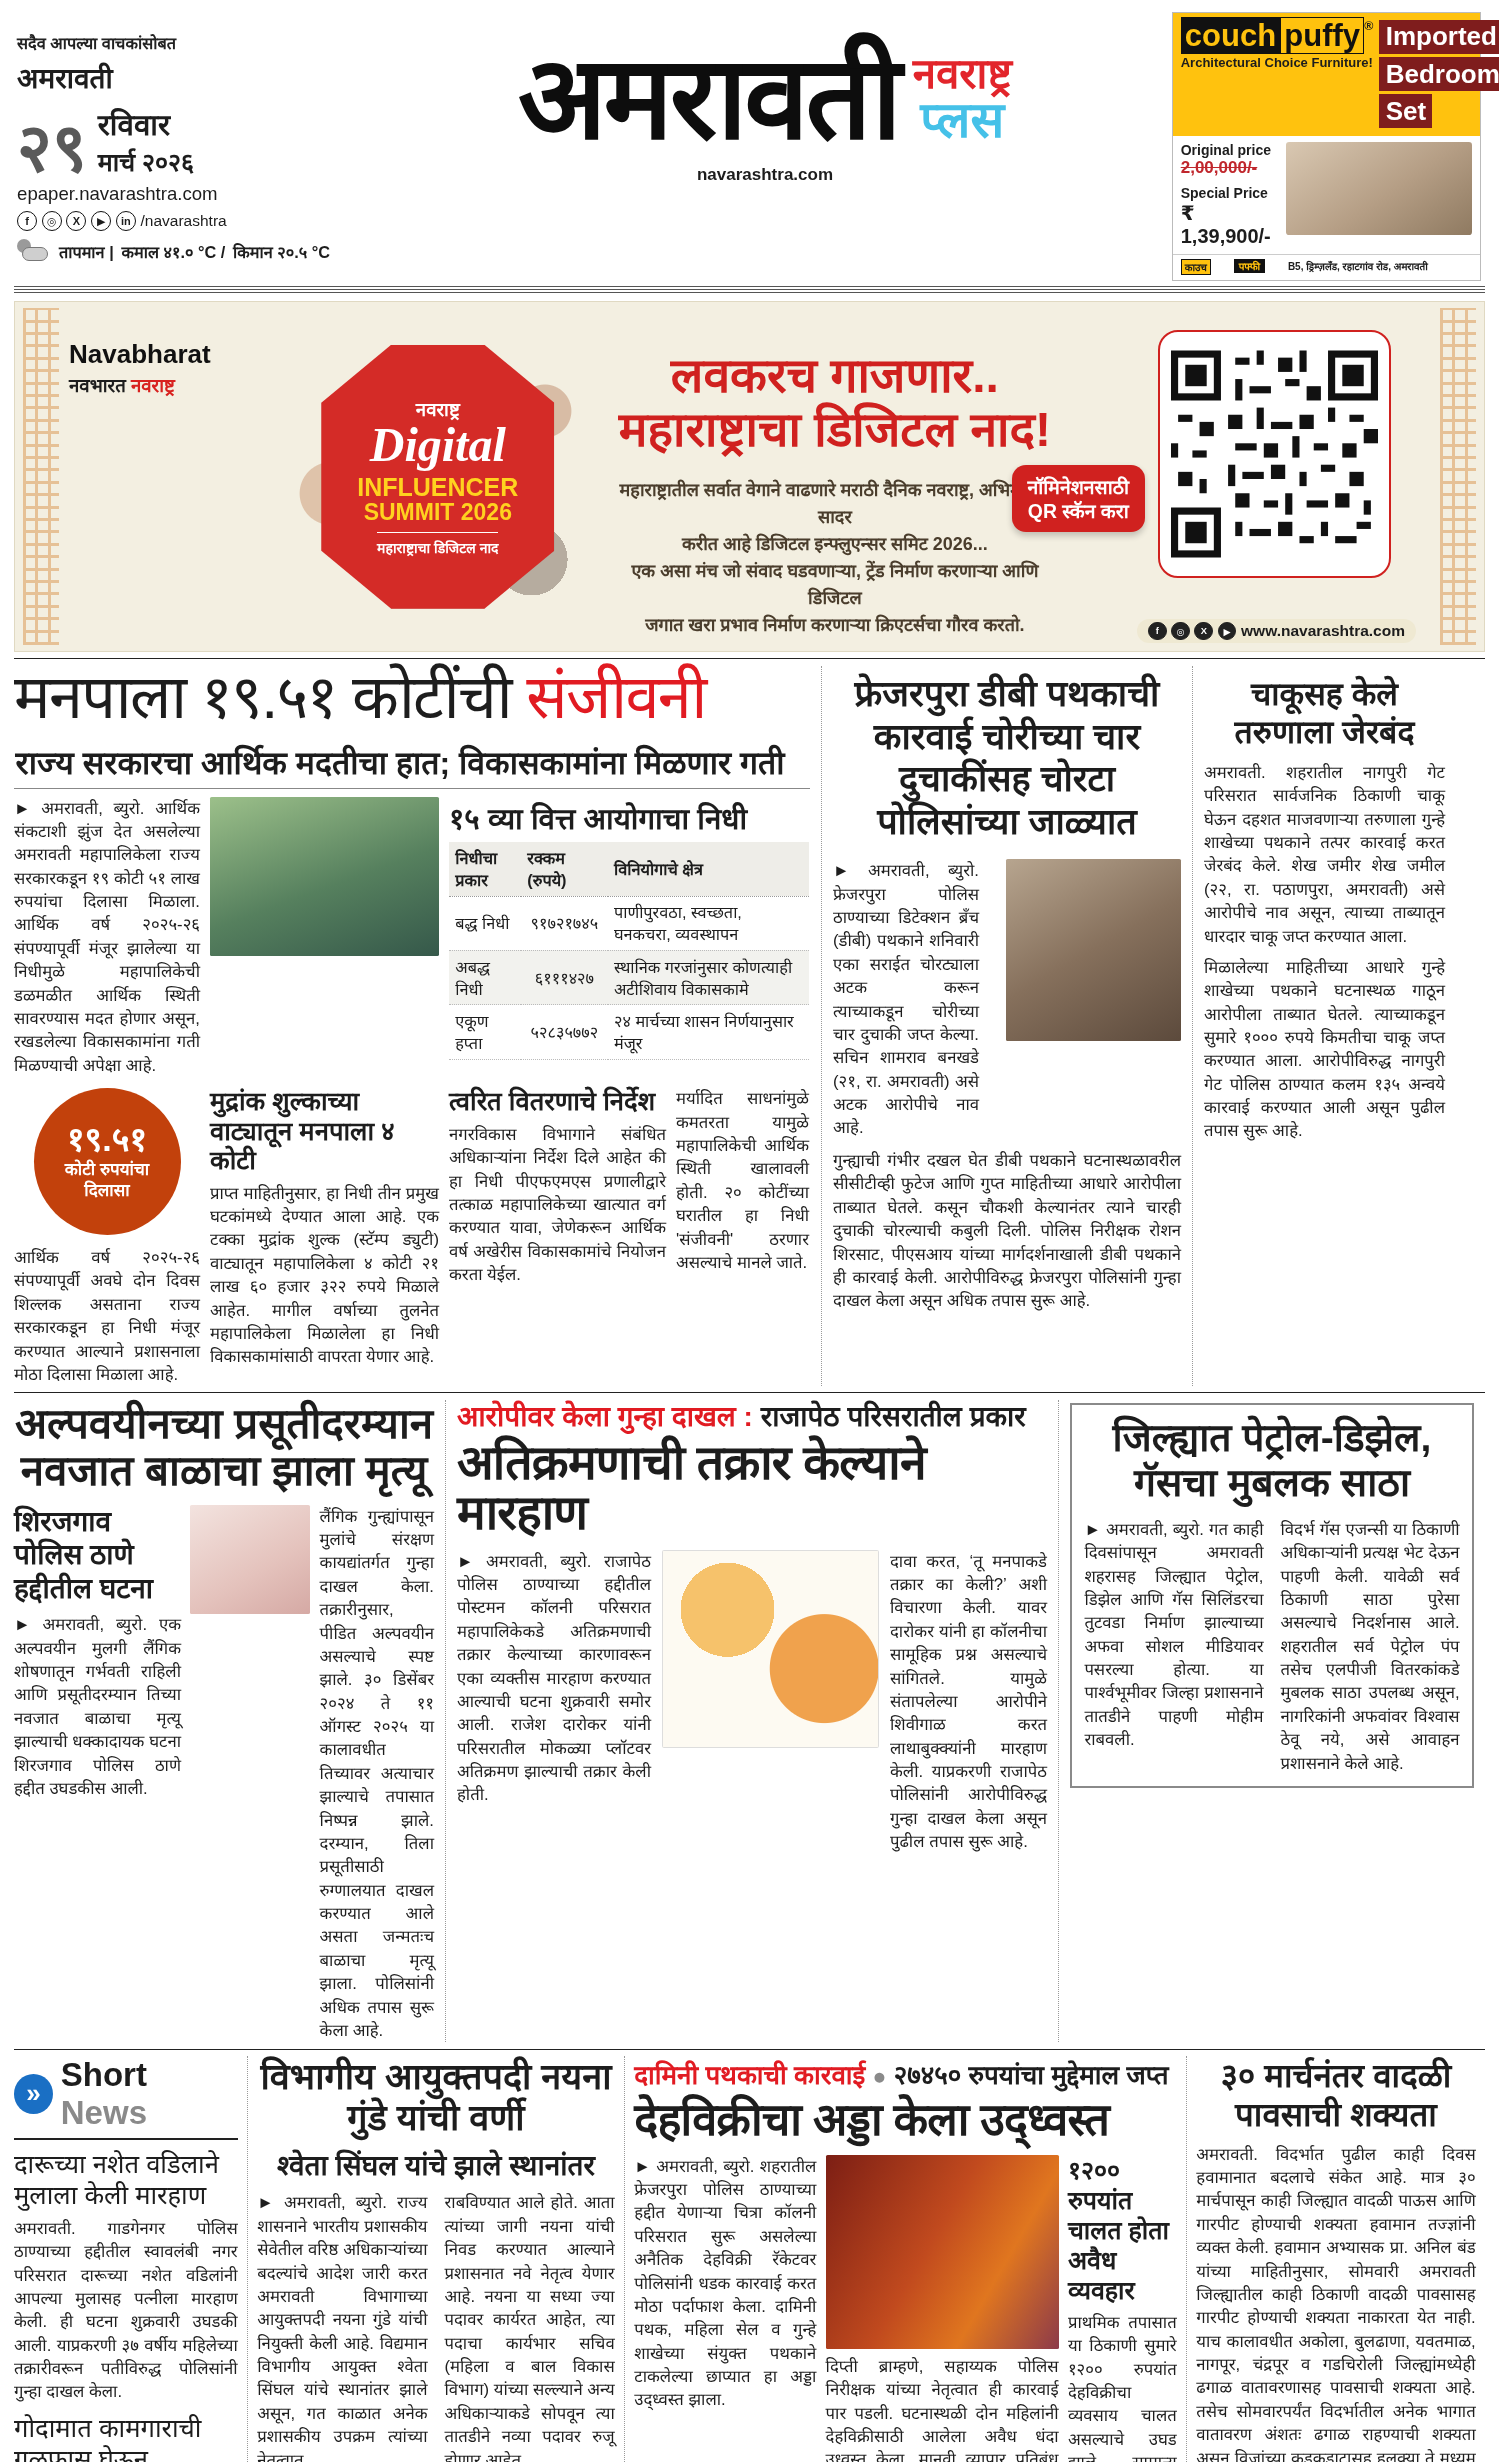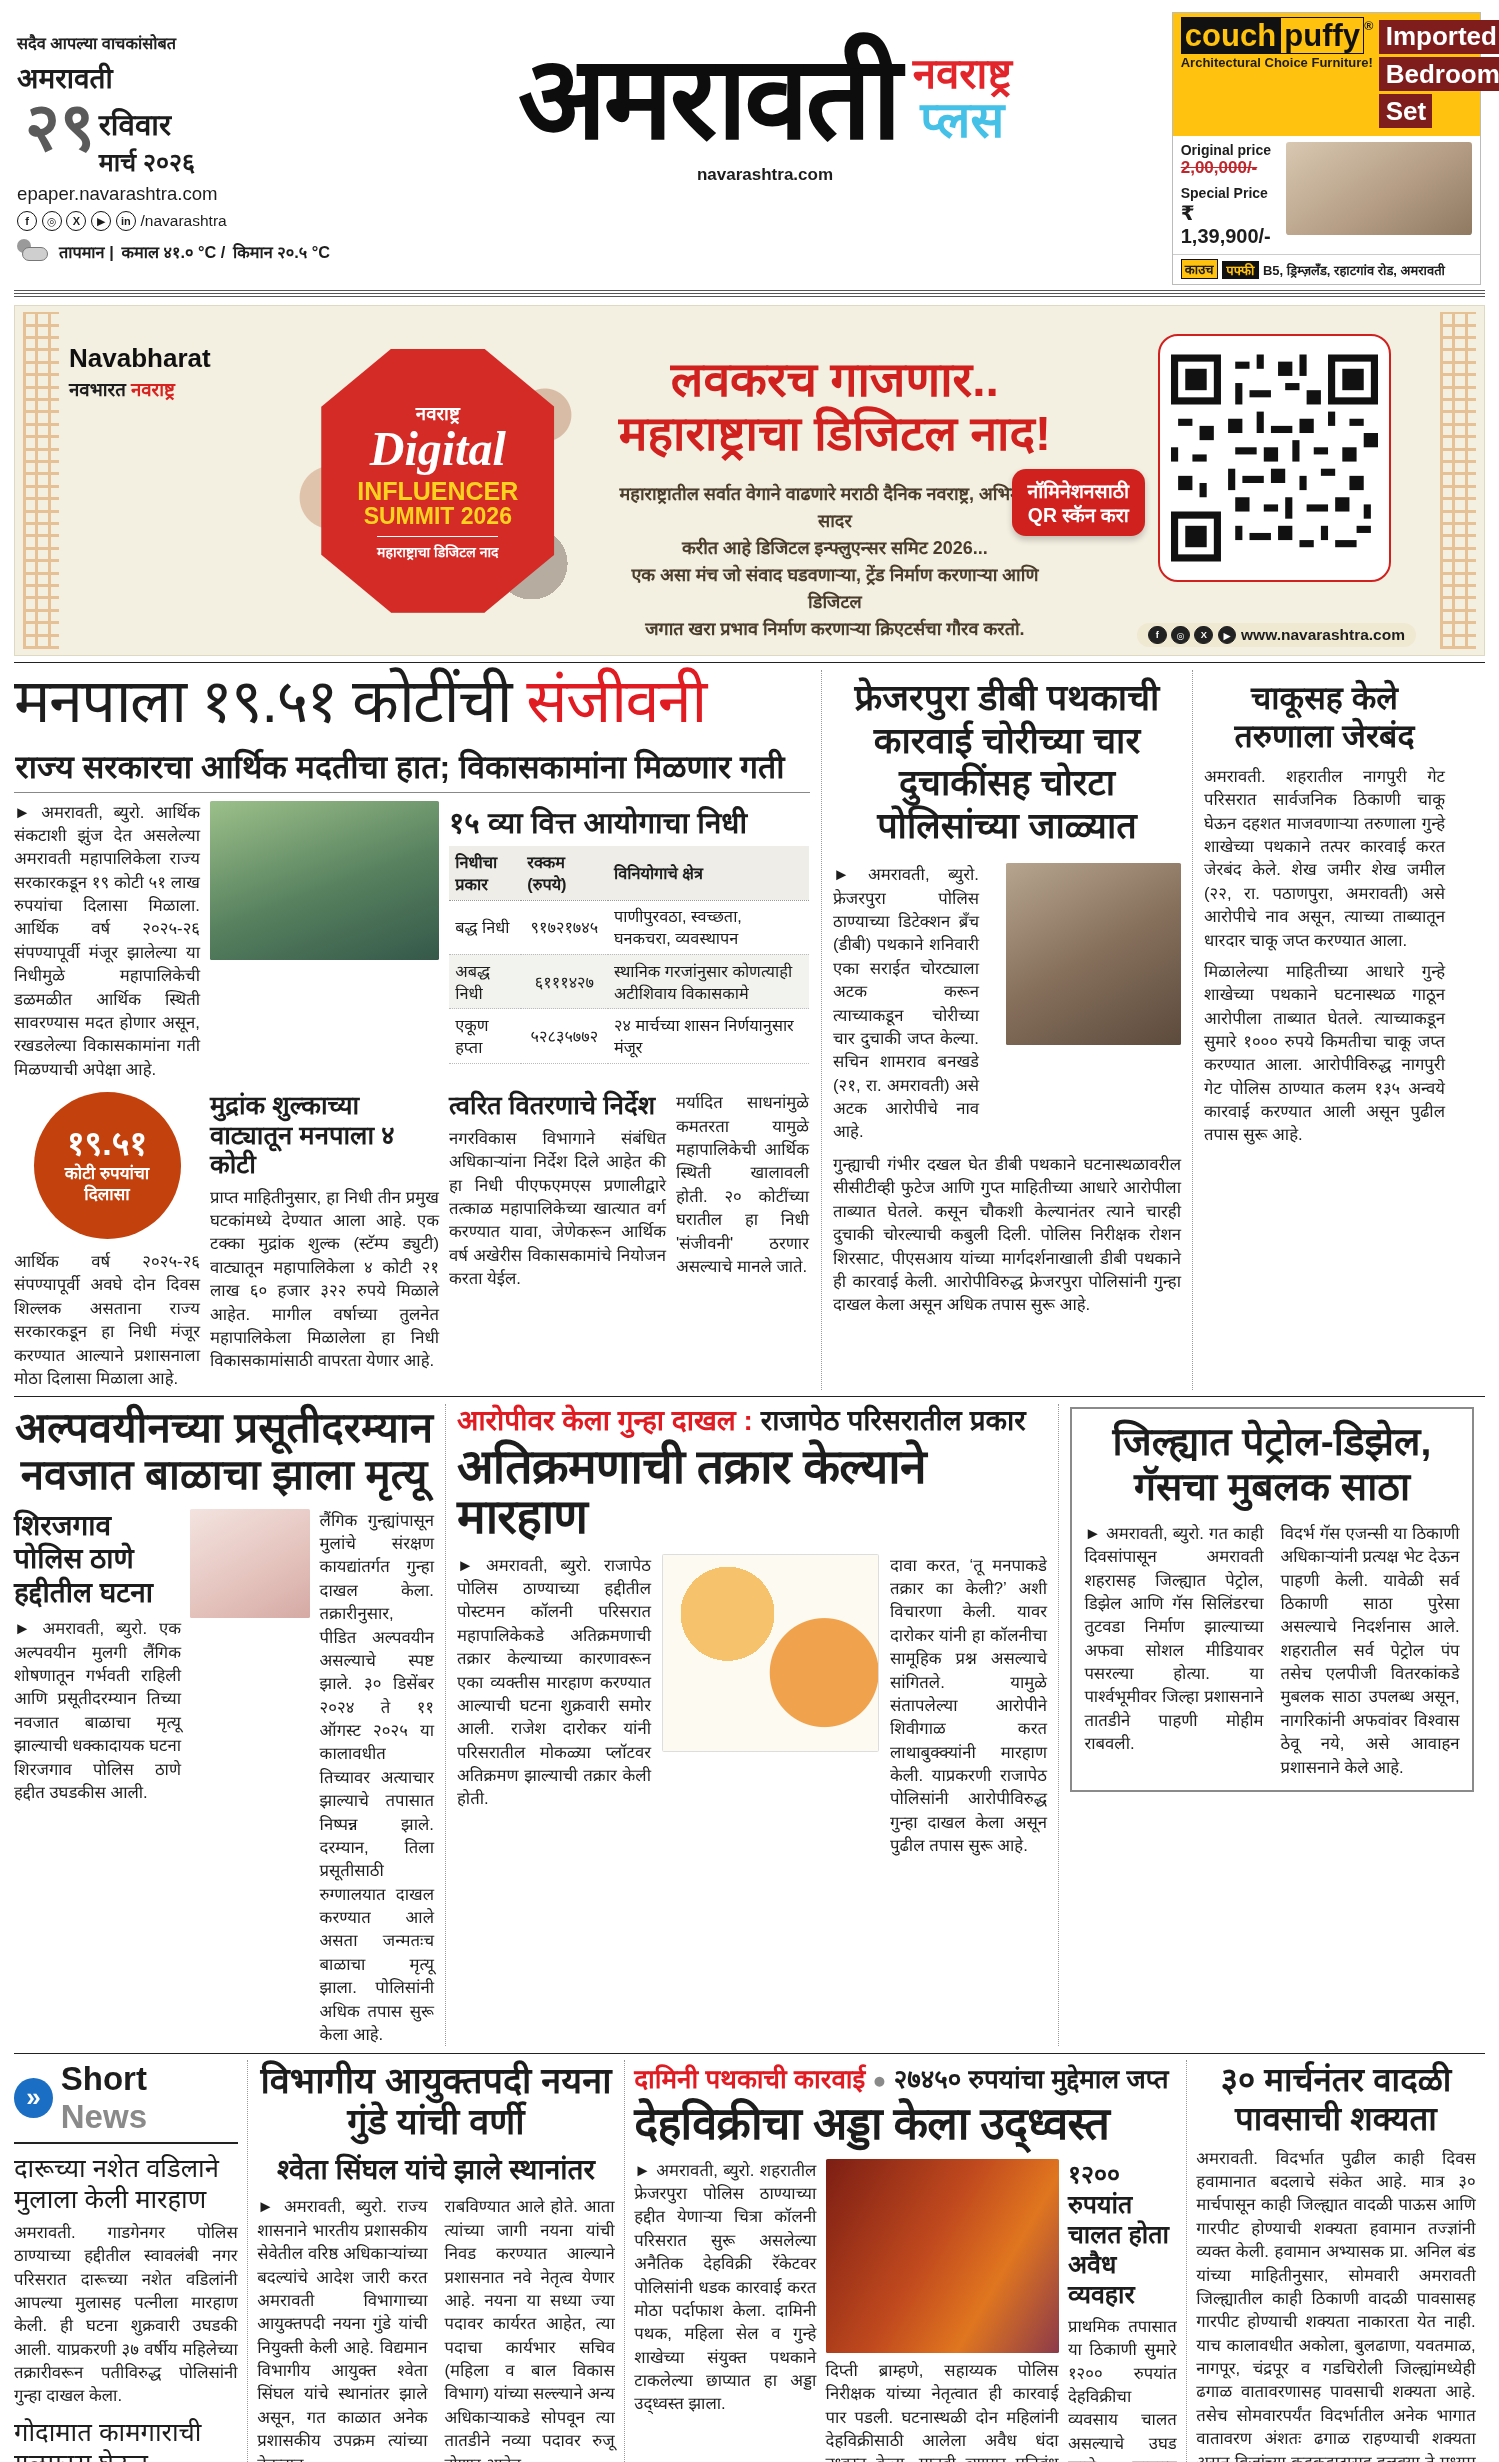--- a/index.html
+++ b/index.html
@@ -4,21 +4,21 @@
 <style>
   * { margin:0; padding:0; box-sizing:border-box; }
   html,body { background:#e8e8e8; }
   body { font-family:"Liberation Sans","DejaVu Sans",sans-serif; color:#1d1d1d; }
   .page { width:1499px; min-height:2462px; margin:0 auto; background:#fff; padding:7.8px 14px 6.2px 14px; position:relative; overflow:hidden; }
 
   
   .header { display:grid; grid-template-columns:341px 1fr 310px; align-items:start; padding:4.7px 3.1px 0 3.1px; }
   .hl-tag { font-size:16.3px; font-weight:bold; color:#222; margin:20px 0 3.1px 0; }
   .hl-ed  { font-size:28px; font-weight:800; }
-  .hl-date { display:flex; gap:4px; align-items:flex-start; margin-top:1.6px;margin-left:8px; }
+  .hl-date { display:flex; gap:11px; align-items:flex-end; margin-top:1.6px; }
   .hl-day { font-size:67px; font-weight:800; color:#5a5a5a; line-height:.9; }
   .hl-wm  { padding-top:6.2px; }
   .hl-week { font-size:29.5px; font-weight:800; }
   .hl-month { font-size:25px; font-weight:600; }
   .hl-url { font-size:18.6px; margin-top:4.7px; }
   .hl-social { display:flex; align-items:center; gap:4.7px; margin-top:6.2px; font-size:15.5px; }
   .soc { width:20px; height:20px; border-radius:50%; border:1.6px solid #111; display:inline-flex; align-items:center; justify-content:center; font-size:11px; font-weight:bold; }
   .hl-weather { display:flex; align-items:center; gap:7.8px; margin-top:7.8px; font-size:16.3px; font-weight:600; }
   .wicon { position:relative; width:34px; height:26px; }
   .wicon .sun { position:absolute; left:0; top:0; width:14px; height:14px; border-radius:50%; background:#9a9a9a; }
@@ -38,21 +38,21 @@
   .cad-logo .c2 { background:#ffc20e; color:#111; border:1.6px solid #111; padding:0 3.1px; }
   .cad-reg { font-size:12.4px; vertical-align:top; }
   .cad-tag { font-size:13px; font-weight:800; margin-top:4.7px; }
   .cad-side div { background:#7f1d1d; color:#fff; font-size:26px; font-weight:800; padding:1.6px 6.2px; margin-bottom:3.1px; display:inline-block; }
   .cad-mid { display:grid; grid-template-columns:101px 1fr; gap:4.7px; padding:6.2px 7.8px; }
   .cad-ol { font-size:14px; font-weight:800; }
   .cad-op { font-size:17px; font-weight:800; color:#c0272d; text-decoration:line-through; }
   .cad-sl { font-size:14px; font-weight:800; margin-top:6.2px; }
   .cad-sp { font-size:20px; font-weight:800; }
   .cad-img { height:93px; background:linear-gradient(145deg,#d9c8b2,#b59e85 55%,#8f7a61); border-radius:3.1px; }
-  .cad-foot { border-top:0.8px solid #ccc; padding:4.7px 7.8px; font-size:13px; font-weight:800; display:flex; gap:4px; align-items:flex-end; }
+  .cad-foot { border-top:0.8px solid #ccc; padding:4.7px 7.8px; font-size:10px; font-weight:800; display:flex; gap:23px; align-items:flex-start; }
   .cad-fb1 { background:#ffc20e; border:1.6px solid #111; padding:0 3.1px; }
   .cad-fb2 { background:#111; color:#ffc20e; padding:0 4.7px; }
   .triple { margin-top:4.7px; }
   .triple div { border-top:1.6px solid #555; margin-top:2.3px; }
 
   
   .banner { margin-top:7.8px; background:#f3efe1; position:relative; height:351px; display:grid; grid-template-columns:194px 334px 1fr 365px; padding:0 54px; gap:7.8px; border:0.8px solid #e0d9c2; }
   .orn { position:absolute; top:6.2px; bottom:6.2px; width:36px; background:repeating-linear-gradient(0deg,#dd9c5a 0 3.1px,transparent 3.1px 12.4px), repeating-linear-gradient(90deg,#dd9c5a 0 3.1px,transparent 3.1px 12.4px); opacity:.55; }
   .orn.left { left:7.8px; } .orn.right { right:7.8px; }
   .bn-logo { padding-top:37px; }

